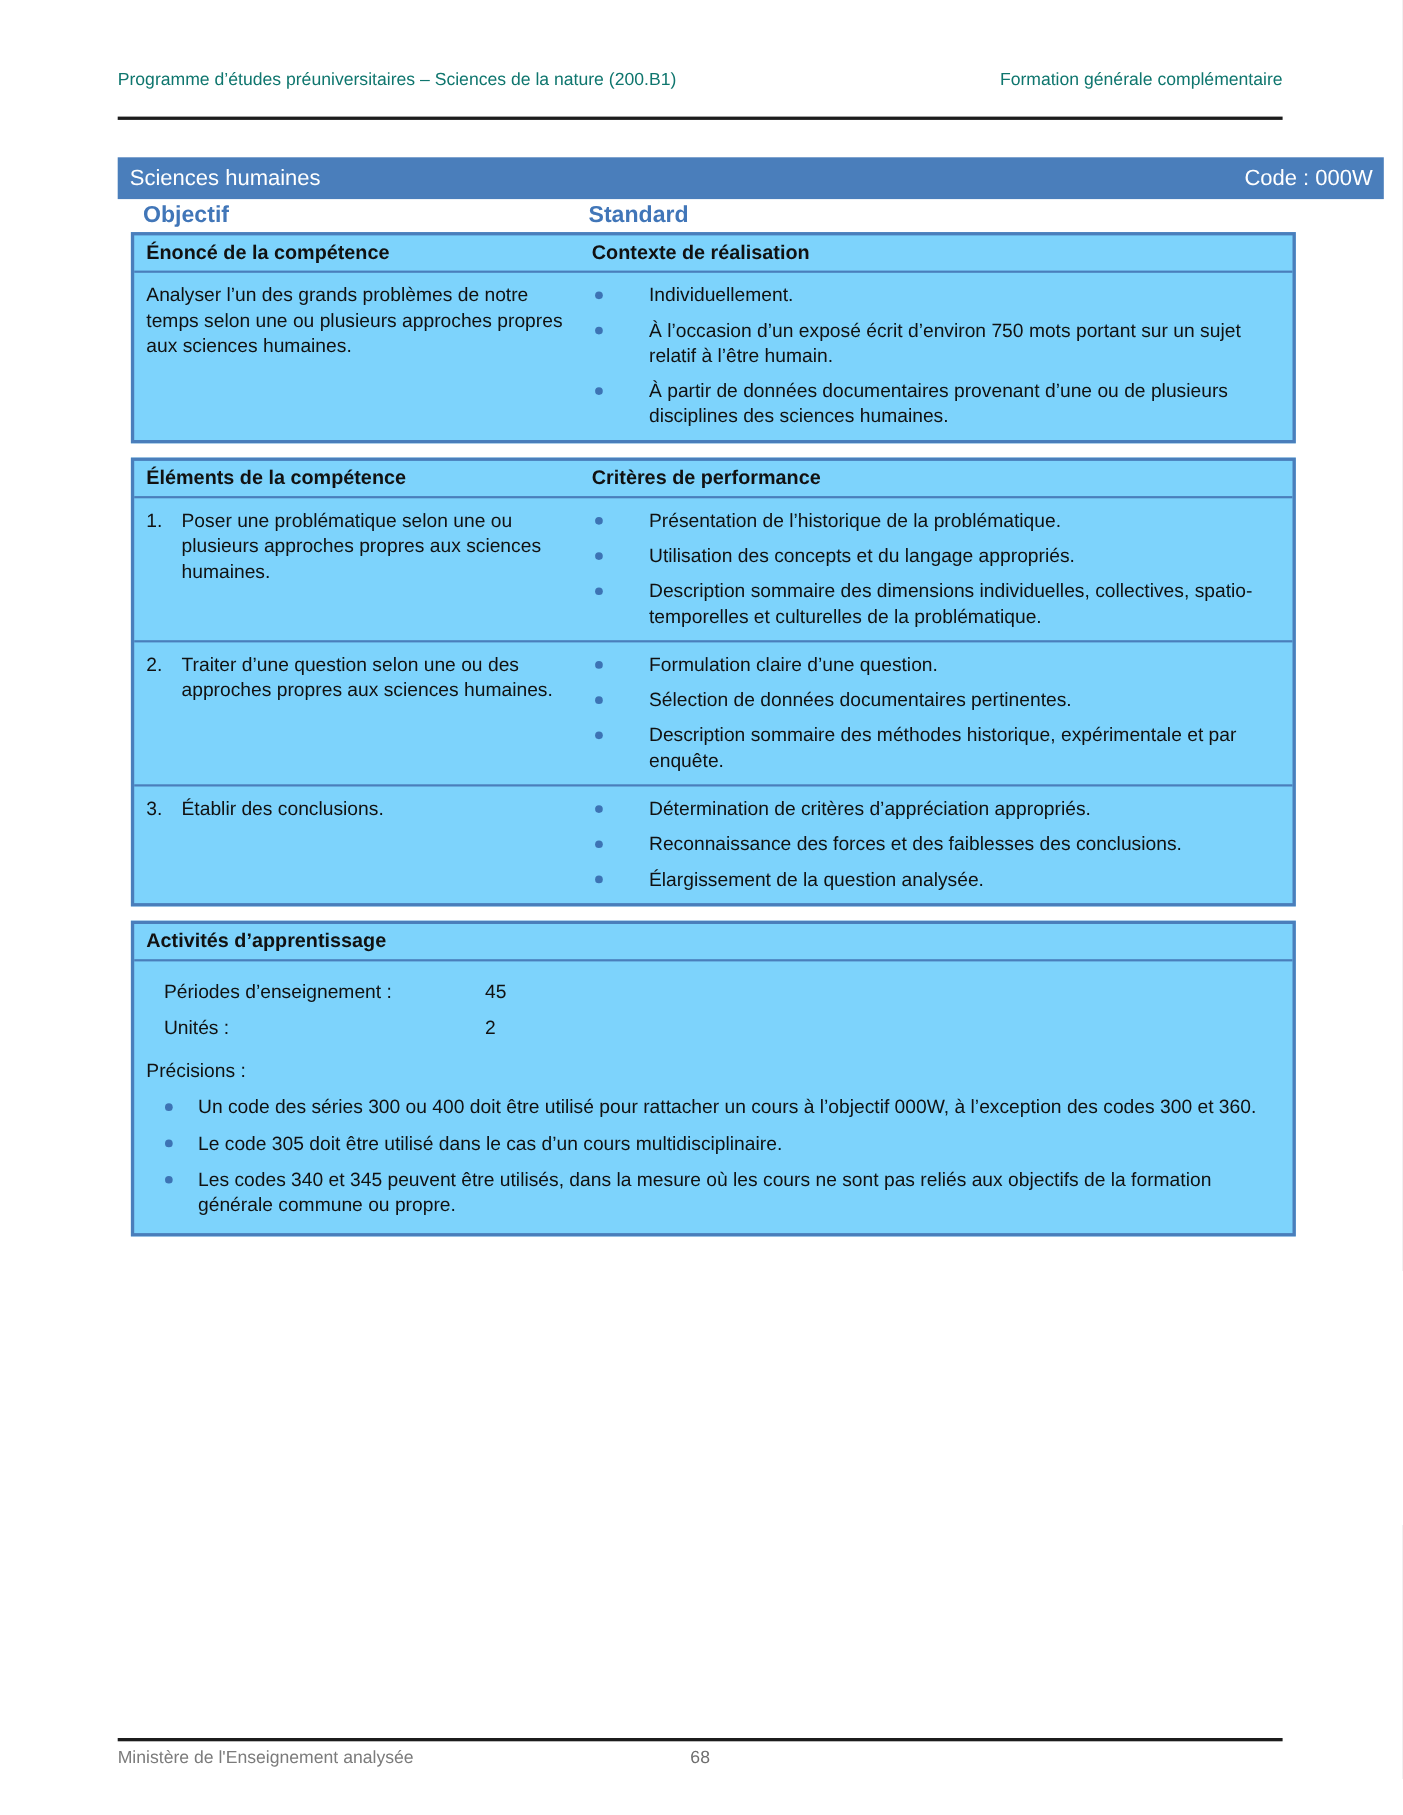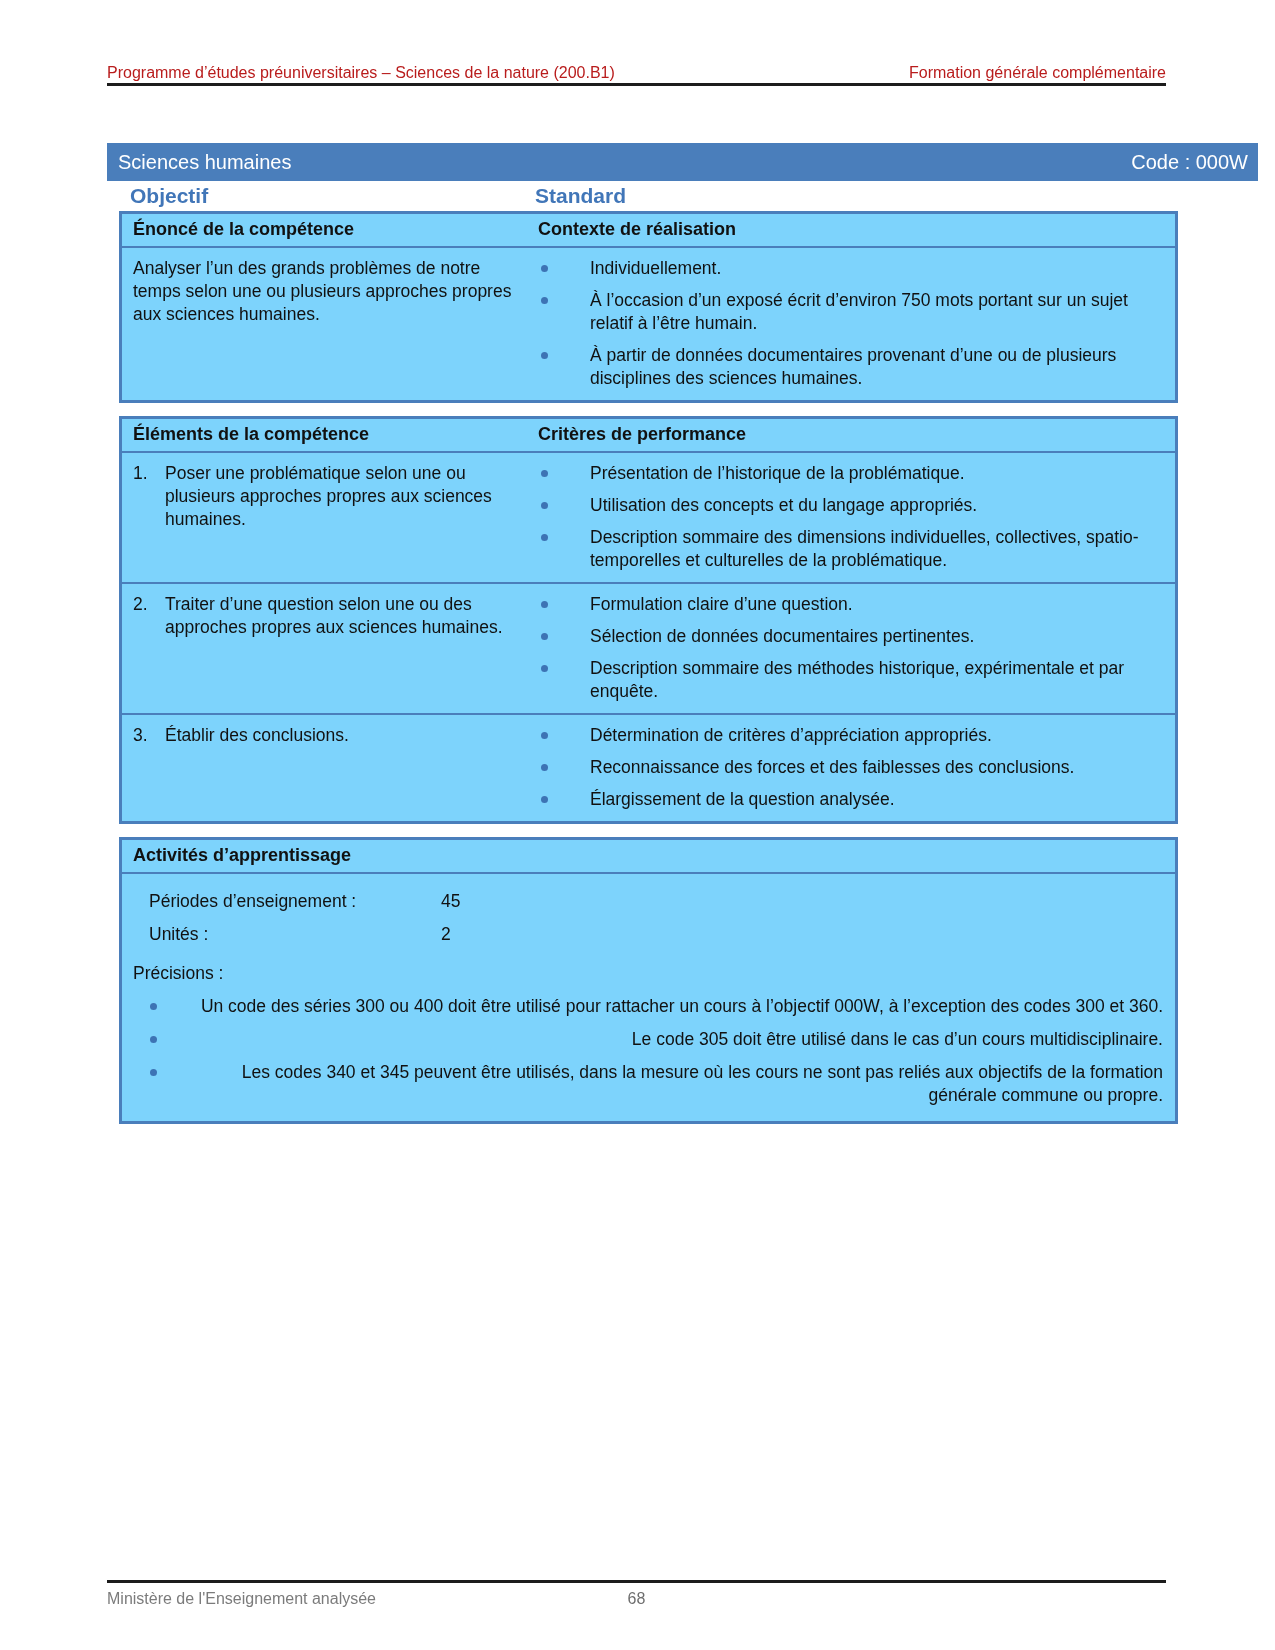--- a/index.html
+++ b/index.html
@@ -4,21 +4,21 @@
 <style>
   html,body{margin:0;padding:0;background:#e8e8e8;}
   .page{
     position:relative;width:1275px;height:1650px;margin:0 auto;background:#ffffff;
     font-family:"Liberation Sans",sans-serif;color:#111;overflow:hidden;
   }
   
   .running-header{
     position:absolute;top:64px;left:107px;width:1059px;
     display:flex;justify-content:space-between;align-items:flex-end;
-    font-size:16px;color:#b91c1c;padding-bottom:1px;border-bottom:3px solid #1c1c1c;
+    font-size:16px;color:#0f766e;padding-bottom:24px;border-bottom:3px solid #1c1c1c;
   }
   
   .banner{
     position:absolute;top:143px;left:107px;width:1151px;height:38px;box-sizing:border-box;
     background:#4a7ebb;color:#ffffff;display:flex;justify-content:space-between;align-items:center;
     padding:0 10px 0 11px;font-size:20px;
   }
   
   .content{position:absolute;top:183px;left:119px;width:1059px;}
   .col-headings{
@@ -45,21 +45,21 @@
   }
 
   .erow + .erow{border-top:2px solid #4a7ebb;}
   .numbered{display:grid;grid-template-columns:32px 1fr;}
 
   
   .act-head{font-weight:bold;font-size:18px;padding:5px 14px 6px 11px;border-bottom:2px solid #4a7ebb;}
   .act-body{padding:6px 12px 14px 11px;font-size:17.5px;line-height:23px;}
   .field-row{display:grid;grid-template-columns:292px 1fr;margin-top:10px;margin-left:16px;}
   .precisions-label{margin-top:16px;}
-  ul.precisions{list-style:none;margin:10px 0 0 0;padding:0;text-align:right;}
+  ul.precisions{list-style:none;margin:10px 0 0 0;padding:0;}
   ul.precisions li{position:relative;padding-left:47px;font-size:17.5px;line-height:23px;}
   ul.precisions li + li{margin-top:10px;}
   ul.precisions li::before{
     content:"";position:absolute;left:17px;top:8px;width:7px;height:7px;border-radius:50%;background:#3d73b4;
   }
 
   
   .page-footer{
     position:absolute;top:1580px;left:107px;width:1059px;
     border-top:3px solid #1c1c1c;padding-top:7px;

